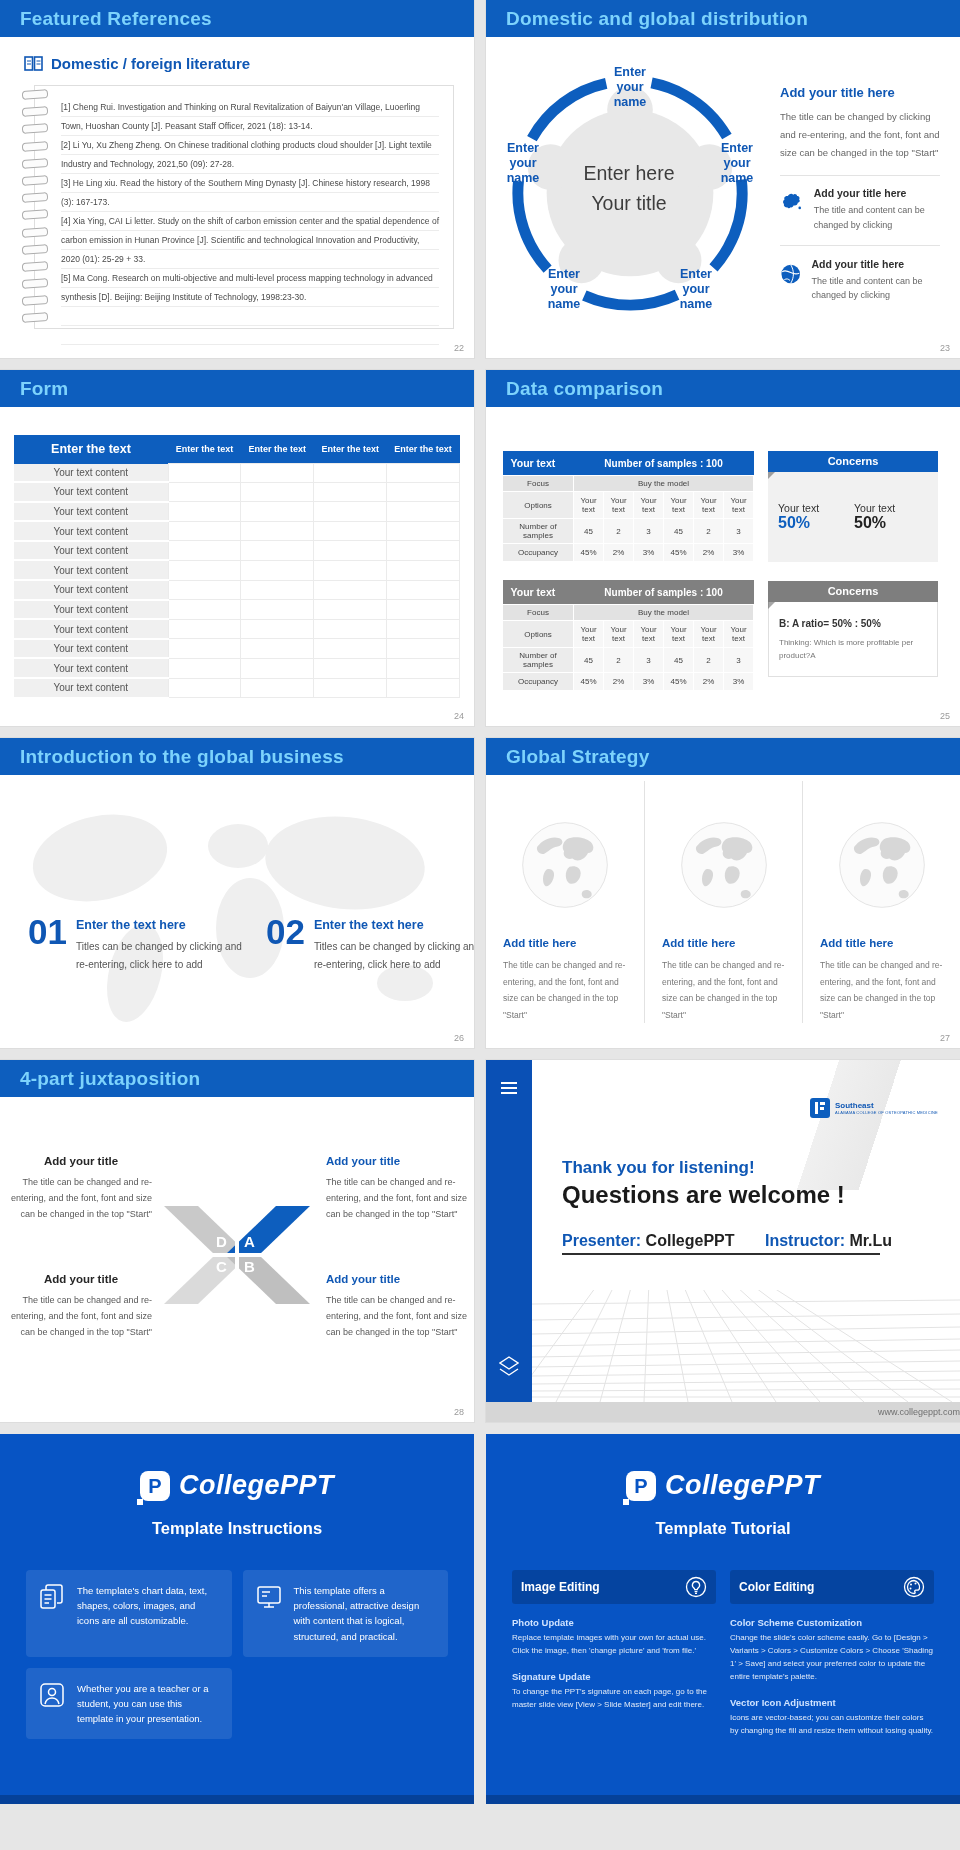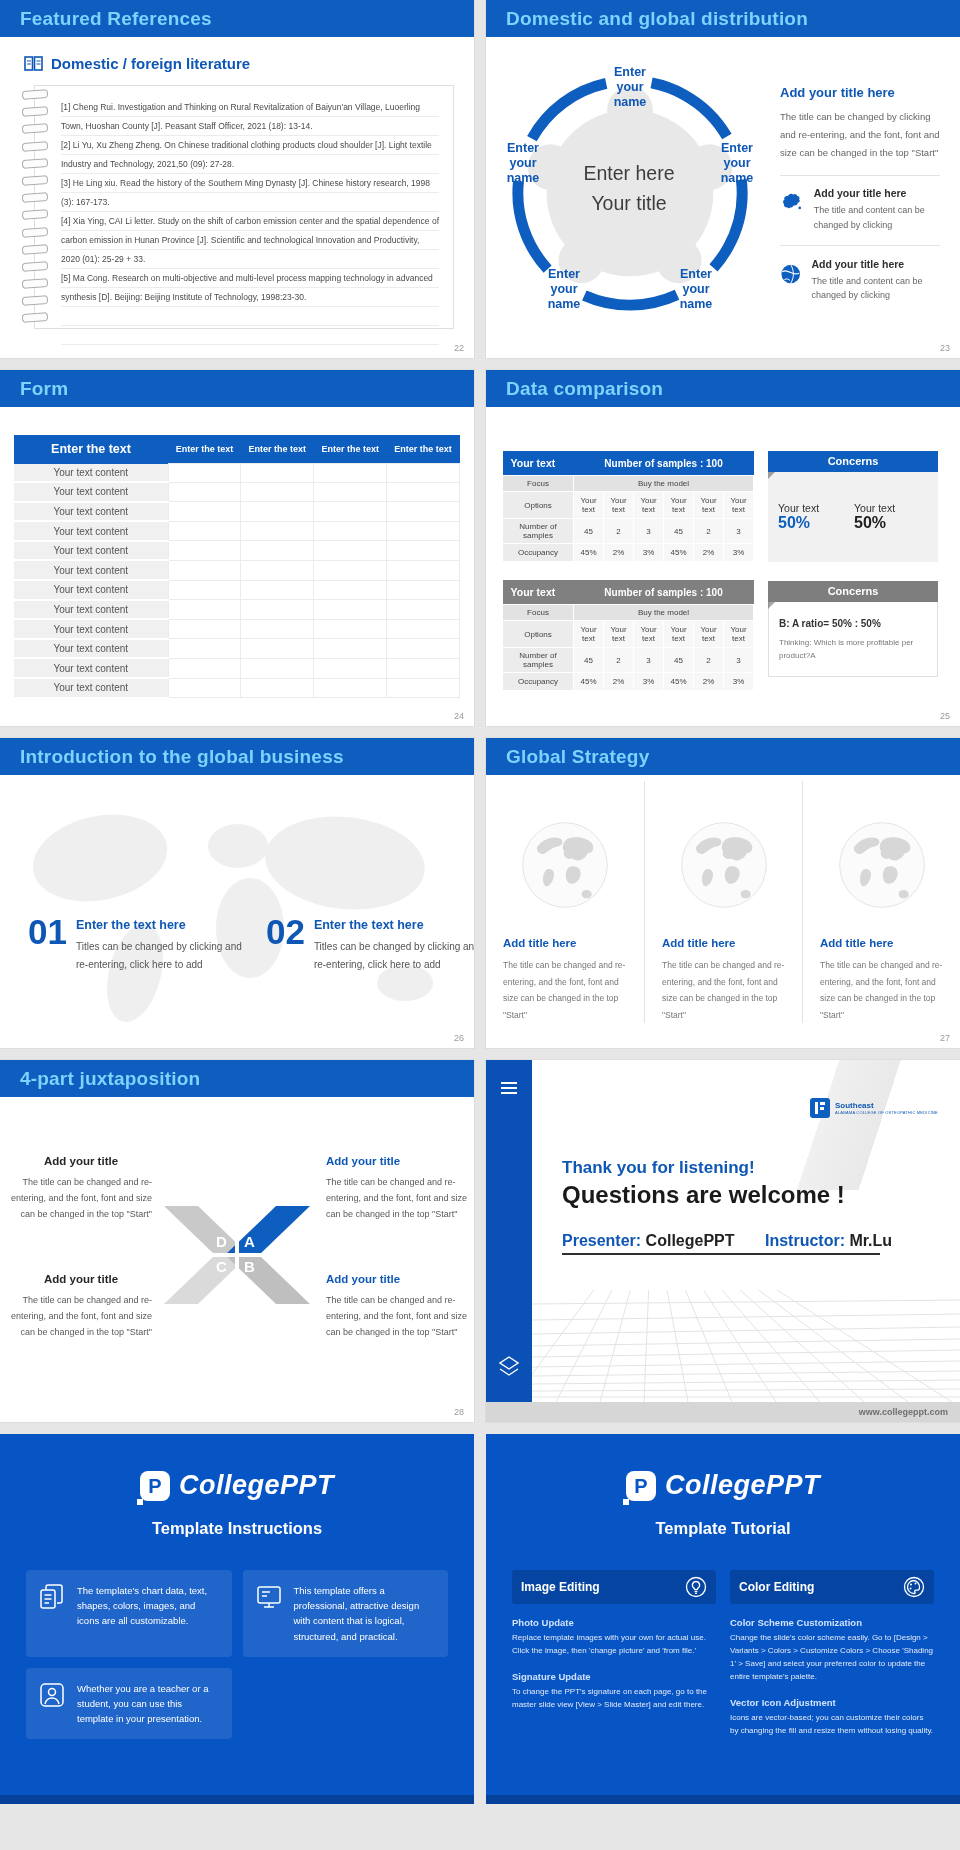--- a/index.html
+++ b/index.html
@@ -109,21 +109,21 @@
   .th-logo{position:absolute;right:22px;top:38px;display:flex;gap:5px;align-items:center;}
   .th-logo-txt .l1{font-size:8px;font-weight:bold;color:#0F57B4;line-height:1.2;}
   .th-logo-txt .l2{font-size:4px;color:#0F57B4;letter-spacing:.2px;}
   .th-h1{position:absolute;left:30px;top:98px;font-size:17px;font-weight:bold;color:#0F57B4;}
   .th-h2{position:absolute;left:30px;top:121px;font-size:24px;font-weight:bold;color:#1A1A1A;}
   .th-pres{position:absolute;left:30px;top:172px;font-size:16px;color:#222;font-weight:bold;}
   .th-pres .lab{color:#0F57B4;}
   .th-pres .gap{display:inline-block;width:26px;}
   .th-line{position:absolute;left:30px;top:193px;width:318px;height:2px;background:#2F2F2F;}
   .th-grid{position:absolute;left:0;bottom:0;width:428px;height:112px;}
-  .th-strip{position:absolute;left:0;bottom:0;width:474px;height:20px;background:#D6D6D6;text-align:right;font-size:9px;color:#6F6F6F;line-height:20px;padding-right:12px;box-sizing:border-box;font-weight:bold;}
+  .th-strip{position:absolute;left:0;bottom:0;width:474px;height:20px;background:#D6D6D6;text-align:right;font-size:9px;color:#6F6F6F;line-height:20px;padding-right:0;box-sizing:border-box;}
   
   .panel{width:474px;height:370px;background:#0754C4;color:#fff;position:relative;}
   .brandrow{display:flex;justify-content:center;align-items:center;gap:9px;padding-top:36px;}
   .brandmark{position:relative;width:30px;height:30px;background:#fff;border-radius:8px;color:#0754C4;font-weight:bold;font-size:20px;text-align:center;line-height:30px;}
   .brandmark::after{content:"";position:absolute;left:-3px;bottom:-4px;width:6px;height:6px;background:#fff;}
   .brandname{font-size:27px;font-weight:bold;font-style:italic;letter-spacing:.5px;}
   .ptitle{text-align:center;font-size:16.5px;font-weight:bold;margin-top:18px;}
   .ibox-grid{position:absolute;left:26px;right:26px;top:136px;display:grid;grid-template-columns:1fr 1fr;gap:11px;}
   .ibox{background:rgba(255,255,255,0.10);border-radius:4px;padding:13px 12px;display:flex;gap:11px;align-items:flex-start;}
   .ibox p{margin:0;font-size:9.5px;line-height:1.6;color:#fff;}

